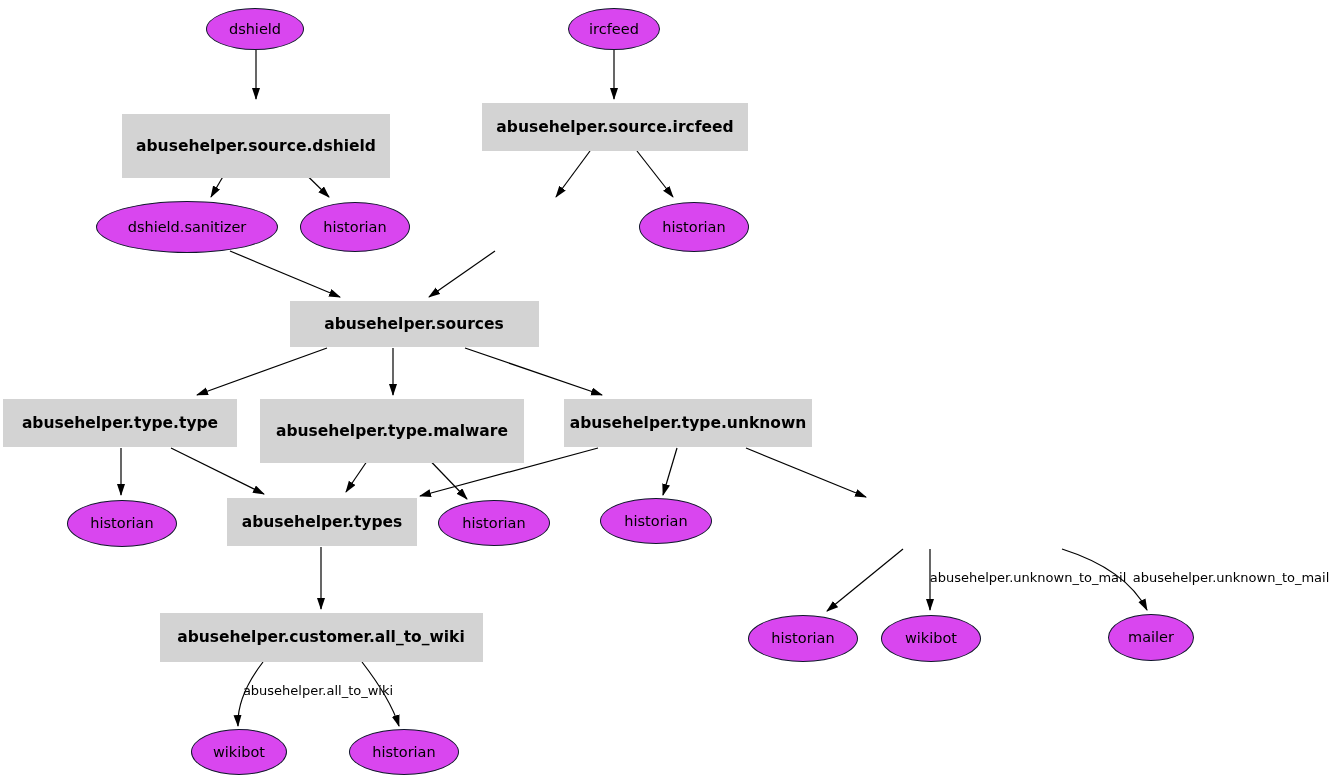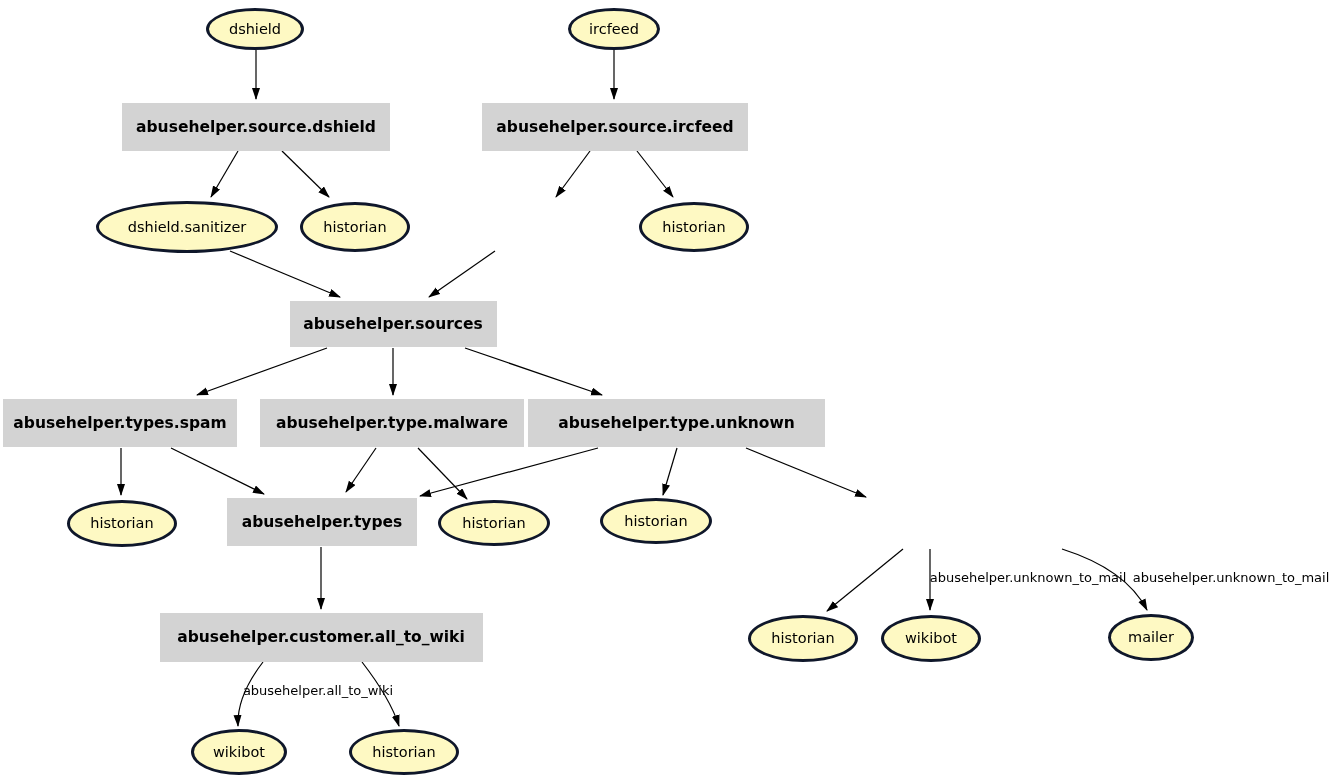--- a/index.html
+++ b/index.html
@@ -41,22 +41,22 @@
     box-sizing: border-box;
     color: #000000;
     white-space: nowrap;
   }
   .node.box {
     background: #d3d3d3;
     font-weight: bold;
     font-size: 15.5px;
   }
   .node.ellipse {
-    background: #fef9c3;
-    border: 3px solid #0f172a;
+    background: #d946ef;
+    border: 1px solid #0f172a;
     border-radius: 50%;
     font-size: 14.5px;
   }
 </style>
 </head>
 <body>
 
 <div id="graph-canvas">
   <svg id="edge-layer" width="1331" height="781" viewBox="0 0 1331 781" xmlns="http://www.w3.org/2000/svg">
     <defs>
@@ -87,29 +87,29 @@
       <path d="M362,662 C379,684 392,704 399,726" class="edge" marker-end="url(#arrowhead)"></path>
       <text x="318" y="695" class="edge-label">abusehelper.all_to_wiki</text>
       <path d="M903,549 L827,611" class="edge" marker-end="url(#arrowhead)"></path>
       <path d="M930,549 L930,610" class="edge" marker-end="url(#arrowhead)"></path>
       <text x="1028" y="582" class="edge-label">abusehelper.unknown_to_mail</text>
       <path d="M1062,549 C1103,562 1133,583 1147,610" class="edge" marker-end="url(#arrowhead)"></path>
       <text x="1231" y="582" class="edge-label">abusehelper.unknown_to_mail</text>
     </svg>
 <div class="node ellipse" style="left: 206px; top: 8px; width: 98px; height: 42px;">dshield</div>
     <div class="node ellipse" style="left: 568px; top: 8px; width: 92px; height: 42px;">ircfeed</div>
-    <div class="node box" style="left: 122px; top: 103px; width: 268px; height: 48px;">abusehelper.source.dshield</div>
+    <div class="node box" style="left: 122px; top: 114px; width: 268px; height: 64px;">abusehelper.source.dshield</div>
     <div class="node box" style="left: 482px; top: 103px; width: 266px; height: 48px;">abusehelper.source.ircfeed</div>
     <div class="node ellipse" style="left: 96px; top: 201px; width: 182px; height: 52px;">dshield.sanitizer</div>
     <div class="node ellipse" style="left: 300px; top: 202px; width: 110px; height: 50px;">historian</div>
     <div class="node ellipse" style="left: 639px; top: 202px; width: 110px; height: 50px;">historian</div>
-    <div class="node box" style="left: 289.5px; top: 301px; width: 207px; height: 46px;">abusehelper.sources</div>
-    <div class="node box" style="left: 3px; top: 399px; width: 234px; height: 48px;">abusehelper.types.spam</div>
-    <div class="node box" style="left: 260px; top: 399px; width: 264px; height: 48px;">abusehelper.type.malware</div>
-    <div class="node box" style="left: 528px; top: 399px; width: 297px; height: 48px;">abusehelper.type.unknown</div>
+    <div class="node box" style="left: 289.5px; top: 301px; width: 249px; height: 46px;">abusehelper.sources</div>
+    <div class="node box" style="left: 3px; top: 399px; width: 234px; height: 48px;">abusehelper.type.type</div>
+    <div class="node box" style="left: 260px; top: 399px; width: 264px; height: 64px;">abusehelper.type.malware</div>
+    <div class="node box" style="left: 564px; top: 399px; width: 248px; height: 48px;">abusehelper.type.unknown</div>
     <div class="node ellipse" style="left: 67px; top: 499.5px; width: 110px; height: 47px;">historian</div>
     <div class="node box" style="left: 227px; top: 498px; width: 190px; height: 48px;">abusehelper.types</div>
     <div class="node ellipse" style="left: 438px; top: 500px; width: 112px; height: 46px;">historian</div>
     <div class="node ellipse" style="left: 600px; top: 498px; width: 112px; height: 46px;">historian</div>
     <div class="node box" style="left: 159.5px; top: 612.5px; width: 323px; height: 49px;">abusehelper.customer.all_to_wiki</div>
     <div class="node ellipse" style="left: 748px; top: 614.5px; width: 110px; height: 47px;">historian</div>
     <div class="node ellipse" style="left: 881px; top: 614.5px; width: 100px; height: 47px;">wikibot</div>
     <div class="node ellipse" style="left: 1108px; top: 613.5px; width: 86px; height: 47px;">mailer</div>
     <div class="node ellipse" style="left: 191px; top: 729px; width: 96px; height: 46px;">wikibot</div>
     <div class="node ellipse" style="left: 349px; top: 729px; width: 110px; height: 46px;">historian</div>

